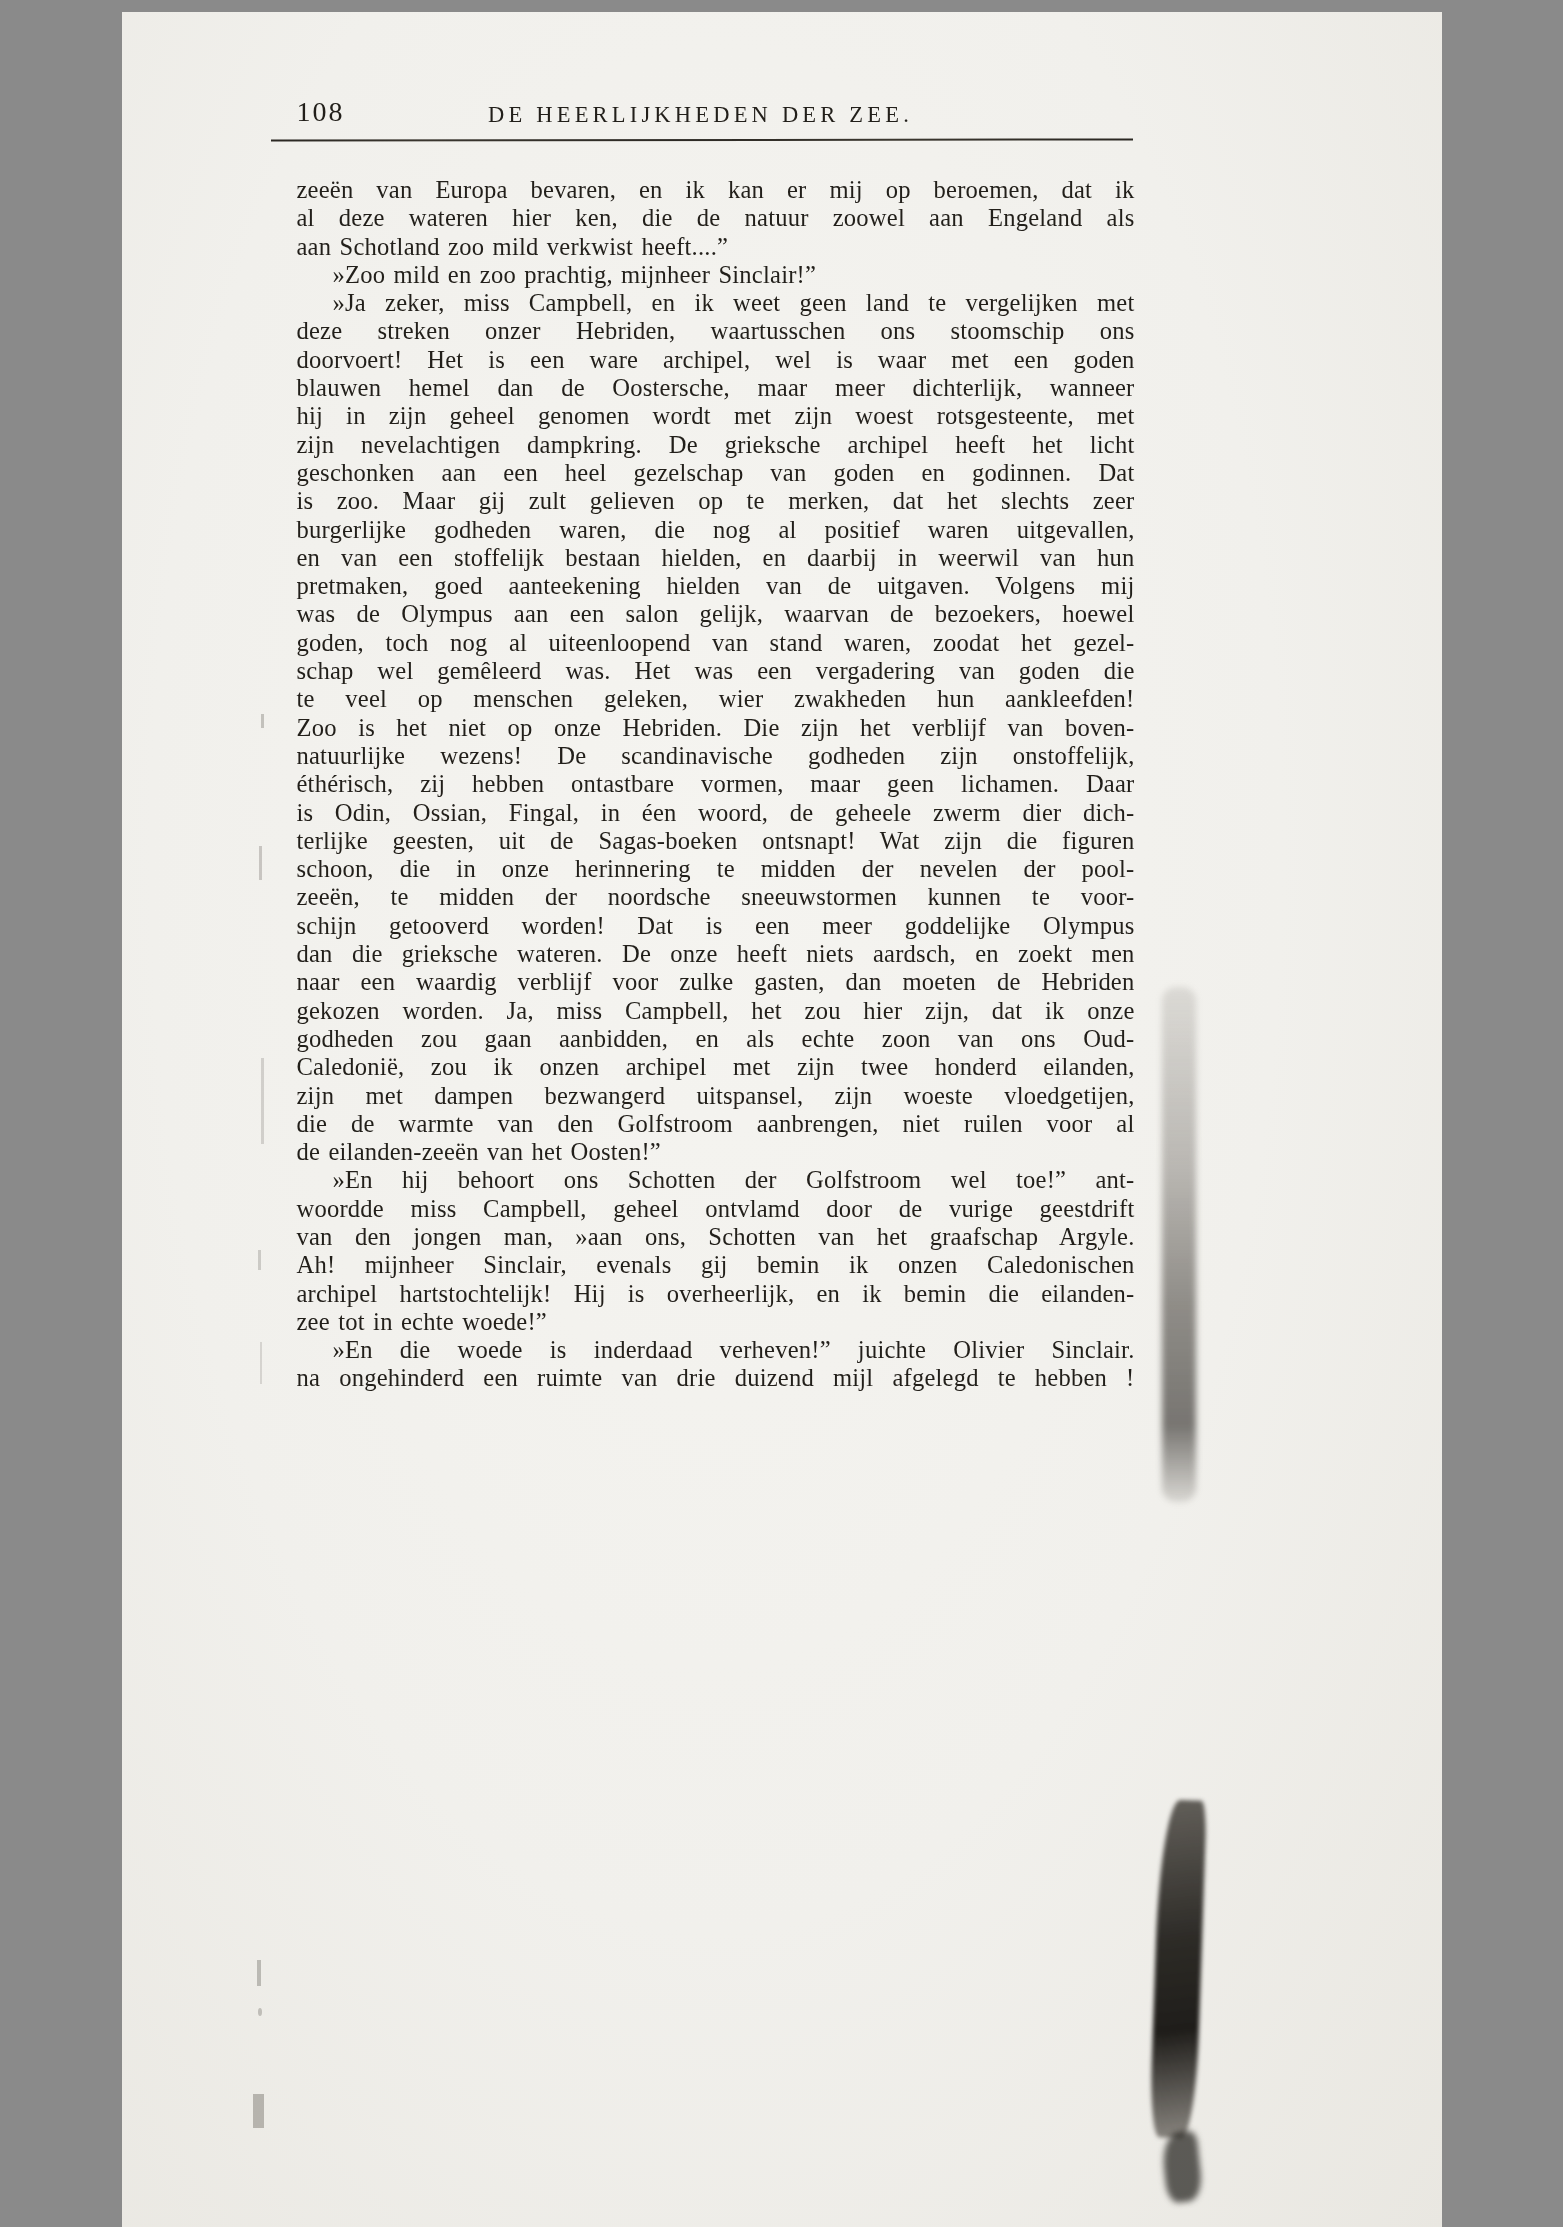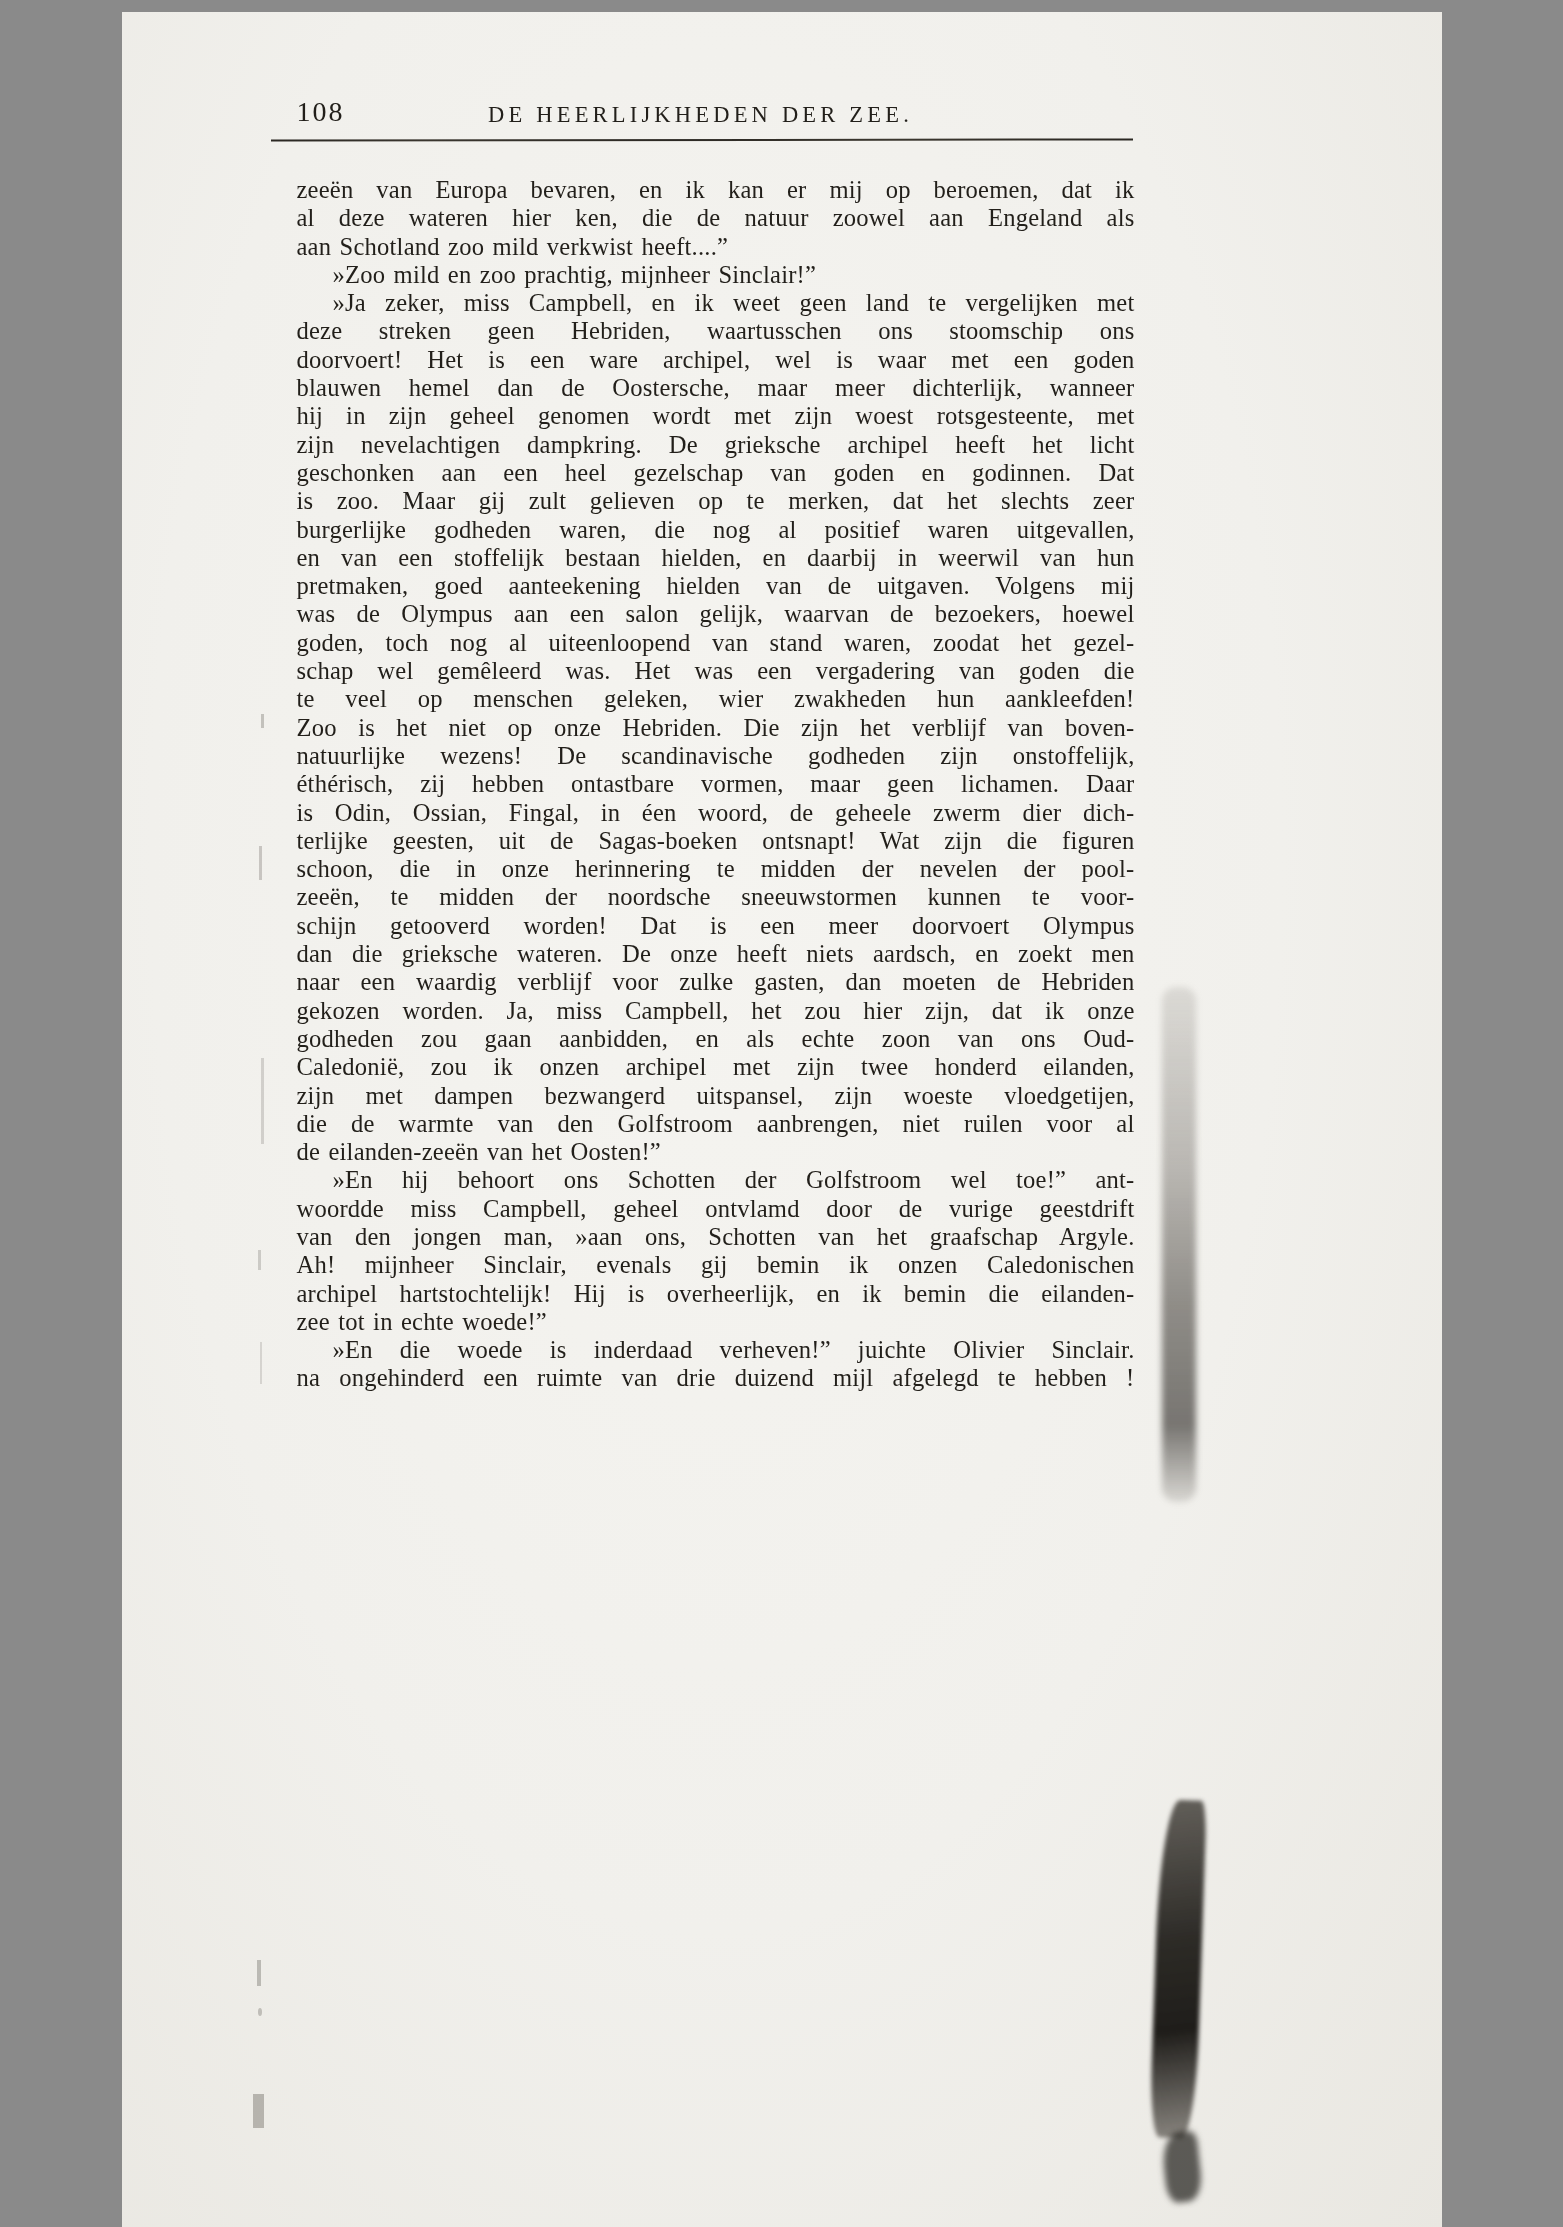--- a/index.html
+++ b/index.html
@@ -118,42 +118,42 @@
   <div class="running-title">DE HEERLIJKHEDEN DER ZEE.</div>
 
   <div class="header-rule"></div>
 
   <div class="text-block">
       <div class="line">zeeën van Europa bevaren, en ik kan er mij op beroemen, dat ik</div>
       <div class="line">al deze wateren hier ken, die de natuur zoowel aan Engeland als</div>
       <div class="line last">aan Schotland zoo mild verkwist heeft....”</div>
       <div class="line first last">»Zoo mild en zoo prachtig, mijnheer Sinclair!”</div>
       <div class="line first">»Ja zeker, miss Campbell, en ik weet geen land te vergelijken met</div>
-      <div class="line">deze streken geen Hebriden, waartusschen ons stoomschip ons</div>
+      <div class="line">deze streken onzer Hebriden, waartusschen ons stoomschip ons</div>
       <div class="line">doorvoert! Het is een ware archipel, wel is waar met een goden</div>
       <div class="line">blauwen hemel dan de Oostersche, maar meer dichterlijk, wanneer</div>
       <div class="line">hij in zijn geheel genomen wordt met zijn woest rotsgesteente, met</div>
       <div class="line">zijn nevelachtigen dampkring. De grieksche archipel heeft het licht</div>
       <div class="line">geschonken aan een heel gezelschap van goden en godinnen. Dat</div>
       <div class="line">is zoo. Maar gij zult gelieven op te merken, dat het slechts zeer</div>
       <div class="line">burgerlijke godheden waren, die nog al positief waren uitgevallen,</div>
       <div class="line">en van een stoffelijk bestaan hielden, en daarbij in weerwil van hun</div>
       <div class="line">pretmaken, goed aanteekening hielden van de uitgaven. Volgens mij</div>
       <div class="line">was de Olympus aan een salon gelijk, waarvan de bezoekers, hoewel</div>
       <div class="line">goden, toch nog al uiteenloopend van stand waren, zoodat het gezel-</div>
       <div class="line">schap wel gemêleerd was. Het was een vergadering van goden die</div>
       <div class="line">te veel op menschen geleken, wier zwakheden hun aankleefden!</div>
       <div class="line">Zoo is het niet op onze Hebriden. Die zijn het verblijf van boven-</div>
       <div class="line">natuurlijke wezens! De scandinavische godheden zijn onstoffelijk,</div>
       <div class="line">éthérisch, zij hebben ontastbare vormen, maar geen lichamen. Daar</div>
       <div class="line">is Odin, Ossian, Fingal, in éen woord, de geheele zwerm dier dich-</div>
       <div class="line">terlijke geesten, uit de Sagas-boeken ontsnapt! Wat zijn die figuren</div>
       <div class="line">schoon, die in onze herinnering te midden der nevelen der pool-</div>
       <div class="line">zeeën, te midden der noordsche sneeuwstormen kunnen te voor-</div>
-      <div class="line">schijn getooverd worden! Dat is een meer doorvoert Olympus</div>
+      <div class="line">schijn getooverd worden! Dat is een meer goddelijke Olympus</div>
       <div class="line">dan die grieksche wateren. De onze heeft niets aardsch, en zoekt men</div>
       <div class="line">naar een waardig verblijf voor zulke gasten, dan moeten de Hebriden</div>
       <div class="line">gekozen worden. Ja, miss Campbell, het zou hier zijn, dat ik onze</div>
       <div class="line">godheden zou gaan aanbidden, en als echte zoon van ons Oud-</div>
       <div class="line">Caledonië, zou ik onzen archipel met zijn twee honderd eilanden,</div>
       <div class="line">zijn met dampen bezwangerd uitspansel, zijn woeste vloedgetijen,</div>
       <div class="line">die de warmte van den Golfstroom aanbrengen, niet ruilen voor al</div>
       <div class="line last">de eilanden-zeeën van het Oosten!”</div>
       <div class="line first">»En hij behoort ons Schotten der Golfstroom wel toe!” ant-</div>
       <div class="line">woordde miss Campbell, geheel ontvlamd door de vurige geestdrift</div>

